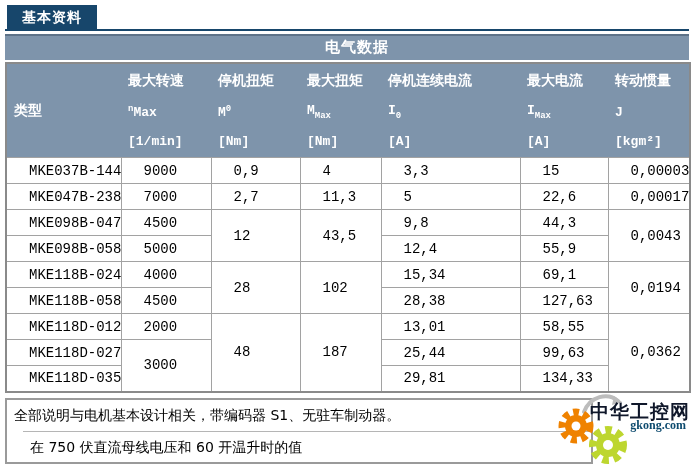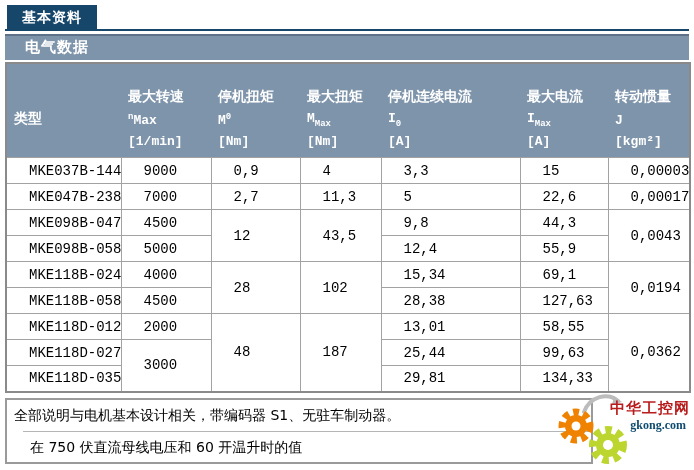--- a/index.html
+++ b/index.html
@@ -19,37 +19,37 @@
   }
   .tab-underline {
     position:absolute; left:5px; top:29px; width:684px; height:2px; background:#17466b;
   }
 
   
   .section-bar {
     position:absolute; left:5px; top:34px; width:684px; height:26px;
     background:#7e94ab; border-top:2px solid #5d7288;
     color:#fff; font-weight:bold; font-size:15px; line-height:23px;
-    padding-left:20px; letter-spacing:1px;
+    padding-left:20px; letter-spacing:1px;text-align:center;
   }
 
   
   table.spec {
     position:absolute; left:5px; top:62px; width:684px;
     border-collapse:collapse; table-layout:fixed;
     border:2px solid #8a8a8a;
   }
   table.spec thead th {
     background:#7e94ab; border:none; height:93px;
     color:#fff; text-align:left; vertical-align:top;
     padding:8px 2px 8px 7px; font-weight:bold;
   }
   .h-wrap { display:flex; flex-direction:column; justify-content:space-between; height:77px; }
   .h-wrap.center { justify-content:center; }
-  .h-name { font-size:14px; font-weight:bold; white-space:nowrap;margin-top:16px; }
+  .h-name { font-size:14px; font-weight:bold; white-space:nowrap; }
   .h-sym, .h-unit {
     font-family:"Liberation Mono","DejaVu Sans Mono",monospace;
     font-size:13px; font-weight:bold; white-space:nowrap;
   }
   .h-sym sup, .h-sym sub { font-size:9px; }
   table.spec td {
     border:1px solid #a2a2a2; height:26px;
     font-family:"Liberation Mono","DejaVu Sans Mono",monospace;
     font-size:14px; color:#000; padding:0 0 0 22px; vertical-align:middle;
     white-space:nowrap;
@@ -63,22 +63,22 @@
   .footnote {
     height:31px; line-height:31px; font-size:14px; color:#000; padding-left:7px;
     white-space:nowrap; overflow:hidden;
   }
   .footnote + .footnote { border-top:1px solid #b5b5b5;margin-left:16px; }
 
   
   .watermark { position:absolute; right:0; bottom:2px; width:140px; height:80px; z-index:5; }
   .watermark svg { position:absolute; left:0; top:0; }
   .wm-line1 {
-    position:absolute; right:4px; top:11px; color:#b91c1c;
-    font-weight:bold; font-size:15px; letter-spacing:1px;
+    position:absolute; right:4px; top:11px; color:#0f172a;
+    font-weight:bold; font-size:19px; letter-spacing:1px;
   }
   .wm-line2 {
     position:absolute; right:8px; top:30px; color:#0c4a6e;
     font-weight:bold; font-size:12px;
     font-family:Liberation Serif, serif;
   }
 </style>
 </head>
 <body>
 

